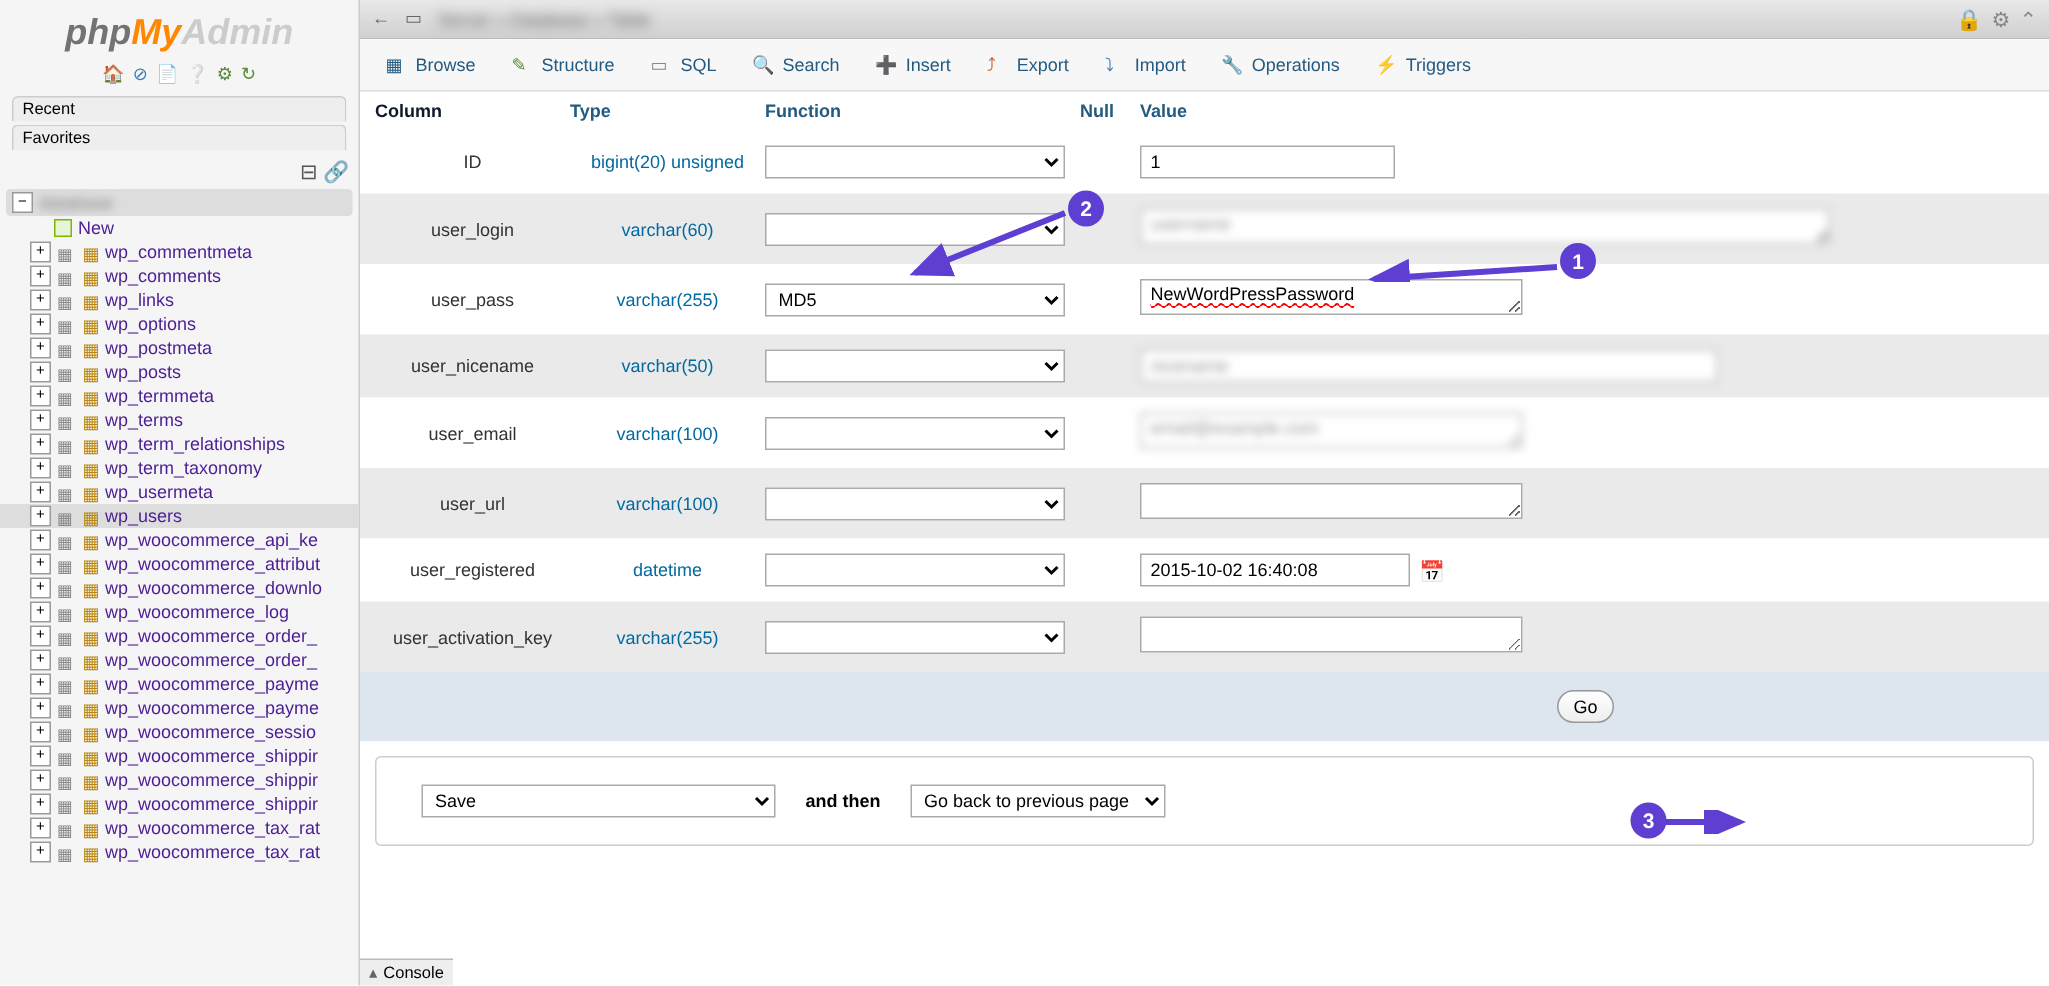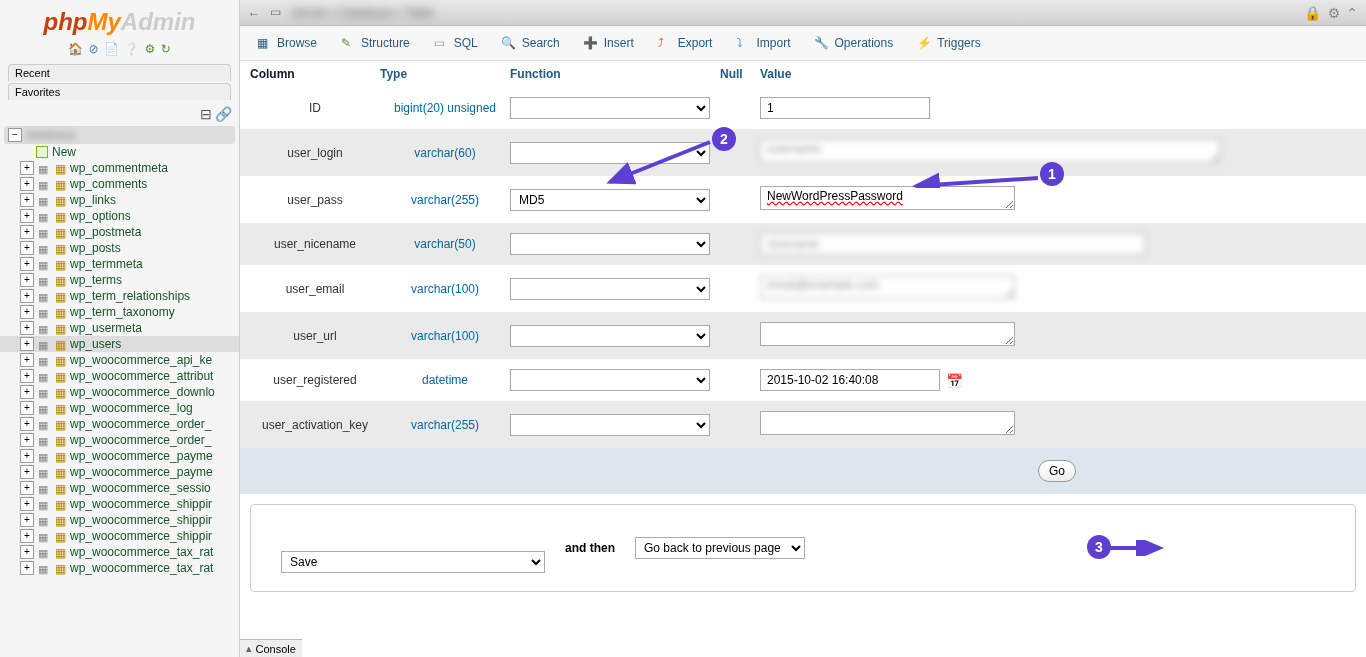--- a/index.html
+++ b/index.html
@@ -2,40 +2,40 @@
 <html><head>
 <meta charset="utf-8">
 <style>
 * { box-sizing: border-box; margin: 0; padding: 0; }
 body { font-family: sans-serif; font-size: 12px; background: #fff; overflow: hidden; width: 1366px; height: 657px; position: relative; }
 .container { display: flex; height: 657px; }
 
 
 .sidebar { width: 240px; background: #f5f5f5; border-right: 1px solid #ccc; overflow: hidden; position: relative; }
 .logo { text-align: center; padding: 8px 0 4px; font-size: 24px; font-weight: bold; font-style: italic; }
-.logo-php { color: #c2410c; }
+.logo-php { color: #737373; }
 .logo-my { color: #ff8800; }
 .logo-admin { color: #ccc; }
 .logo-icons { text-align: center; padding: 2px 0 6px; font-size: 12px; }
 .logo-icons span { margin: 0 1px; cursor: pointer; }
 .tabs-recent { display: flex; padding: 2px 8px; gap: 2px; flex-direction: column; }
 .tabs-recent .tab { padding: 2px 6px; border: 1px solid #ccc; border-bottom: none; background: #eee; font-size: 11px; cursor: pointer; border-radius: 4px 4px 0 0; }
 .tree { padding: 4px 0; overflow-y: auto; height: calc(100% - 90px); }
 .tree-controls { text-align: right; padding: 0 6px 4px; font-size: 14px; color: #555; }
 .tree-db { display: flex; align-items: center; padding: 2px 4px; background: #ddd; border-radius: 3px; margin: 0 4px; }
 .tree-db .expand { width: 14px; height: 14px; border: 1px solid #999; background: #fff; text-align: center; line-height: 11px; font-size: 10px; margin-right: 4px; cursor: pointer; }
 .db-blur { filter: blur(3px); color: #888; flex: 1; }
 .tree-item { display: flex; align-items: center; padding: 1px 0 1px 20px; font-size: 12px; }
 .tree-item.new { color: #3a7fbb; font-weight: normal; }
 .tree-item.new .new-icon { width: 12px; height: 12px; background: #e8f4d8; border: 1px solid #7ab800; margin-right: 4px; display: inline-block; }
 .tree-item.selected { background: #ddd; }
 .tree-item .expand { width: 14px; height: 14px; border: 1px solid #999; background: #fff; text-align: center; line-height: 11px; font-size: 10px; margin-right: 2px; cursor: pointer; }
 .tree-item .ticon { width: 13px; height: 13px; display: inline-block; margin: 0 2px; position: relative; }
 .tree-item .ticon.table::before { content: "▦"; color: #888; font-size: 11px; }
-.tree-item a { color: #14532d; text-decoration: none; cursor: pointer; }
+.tree-item a { color: #4c1d95; text-decoration: none; cursor: pointer; }
 
 
 .main { flex: 1; display: flex; flex-direction: column; background: #fff; position: relative; }
 .topbar { height: 26px; background: linear-gradient(#e8e8e8, #d0d0d0); border-bottom: 1px solid #bbb; display: flex; align-items: center; padding: 0 8px; }
 .topbar .nav-icon { width: 16px; height: 16px; margin-right: 6px; cursor: pointer; color: #666; }
 .topbar .breadcrumb-blur { filter: blur(4px); color: #666; flex: 1; }
 .topbar .right-icons { display: flex; gap: 6px; align-items: center; }
 .topbar .right-icons span { cursor: pointer; font-size: 14px; }
 
 .menubar { display: flex; background: #f7f7f7; border-bottom: 1px solid #ddd; padding: 4px 6px; gap: 2px; }
@@ -66,21 +66,21 @@
 .frow textarea { width: 255px; height: 24px; border: 1px solid #aaa; padding: 2px 6px; font-size: 12px; font-family: sans-serif; resize: both; }
 .frow textarea.long { width: 460px; }
 .frow .blur-input { filter: blur(3px); color: #999; }
 .frow .calendar-icon { display: inline-block; width: 16px; height: 16px; margin-left: 6px; cursor: pointer; vertical-align: middle; font-size: 14px; }
 
 .go-row { background: #dde5ef; padding: 12px 10px; text-align: right; padding-right: 290px; }
 .go-btn { padding: 3px 10px; border: 1px solid #999; border-radius: 12px; background: linear-gradient(#fff,#eee); cursor: pointer; font-size: 12px; }
 
 .bottom-save { border: 1px solid #ccc; border-radius: 4px; margin: 10px; padding: 18px 30px; display: flex; align-items: center; gap: 20px; }
 .bottom-save select { width: 230px; height: 22px; border: 1px solid #aaa; background: #fff; font-size: 12px; padding: 0 4px; }
-.bottom-save .save-sel { width: 264px; margin-top: 28px; }
+.bottom-save .save-sel { width: 236px; }
 .bottom-save .goback-sel { width: 170px; }
 .bottom-save .andthen { font-weight: bold; }
 
 .console-bar { position: absolute; bottom: 0; left: 0; background: #eee; border-top: 1px solid #bbb; display: flex; align-items: center; padding: 2px 6px; font-size: 11px; gap: 4px; z-index: 10; }
 .console-bar .cicon { color: #666; cursor: pointer; }
 
 
 .anno { position: absolute; z-index: 20; }
 .anno-circle { width: 24px; height: 24px; border-radius: 50%; background: #5e3fd1; color: #fff; display: flex; align-items: center; justify-content: center; font-weight: bold; font-size: 14px; }
 .arrow-svg { position: absolute; z-index: 19; pointer-events: none; }

